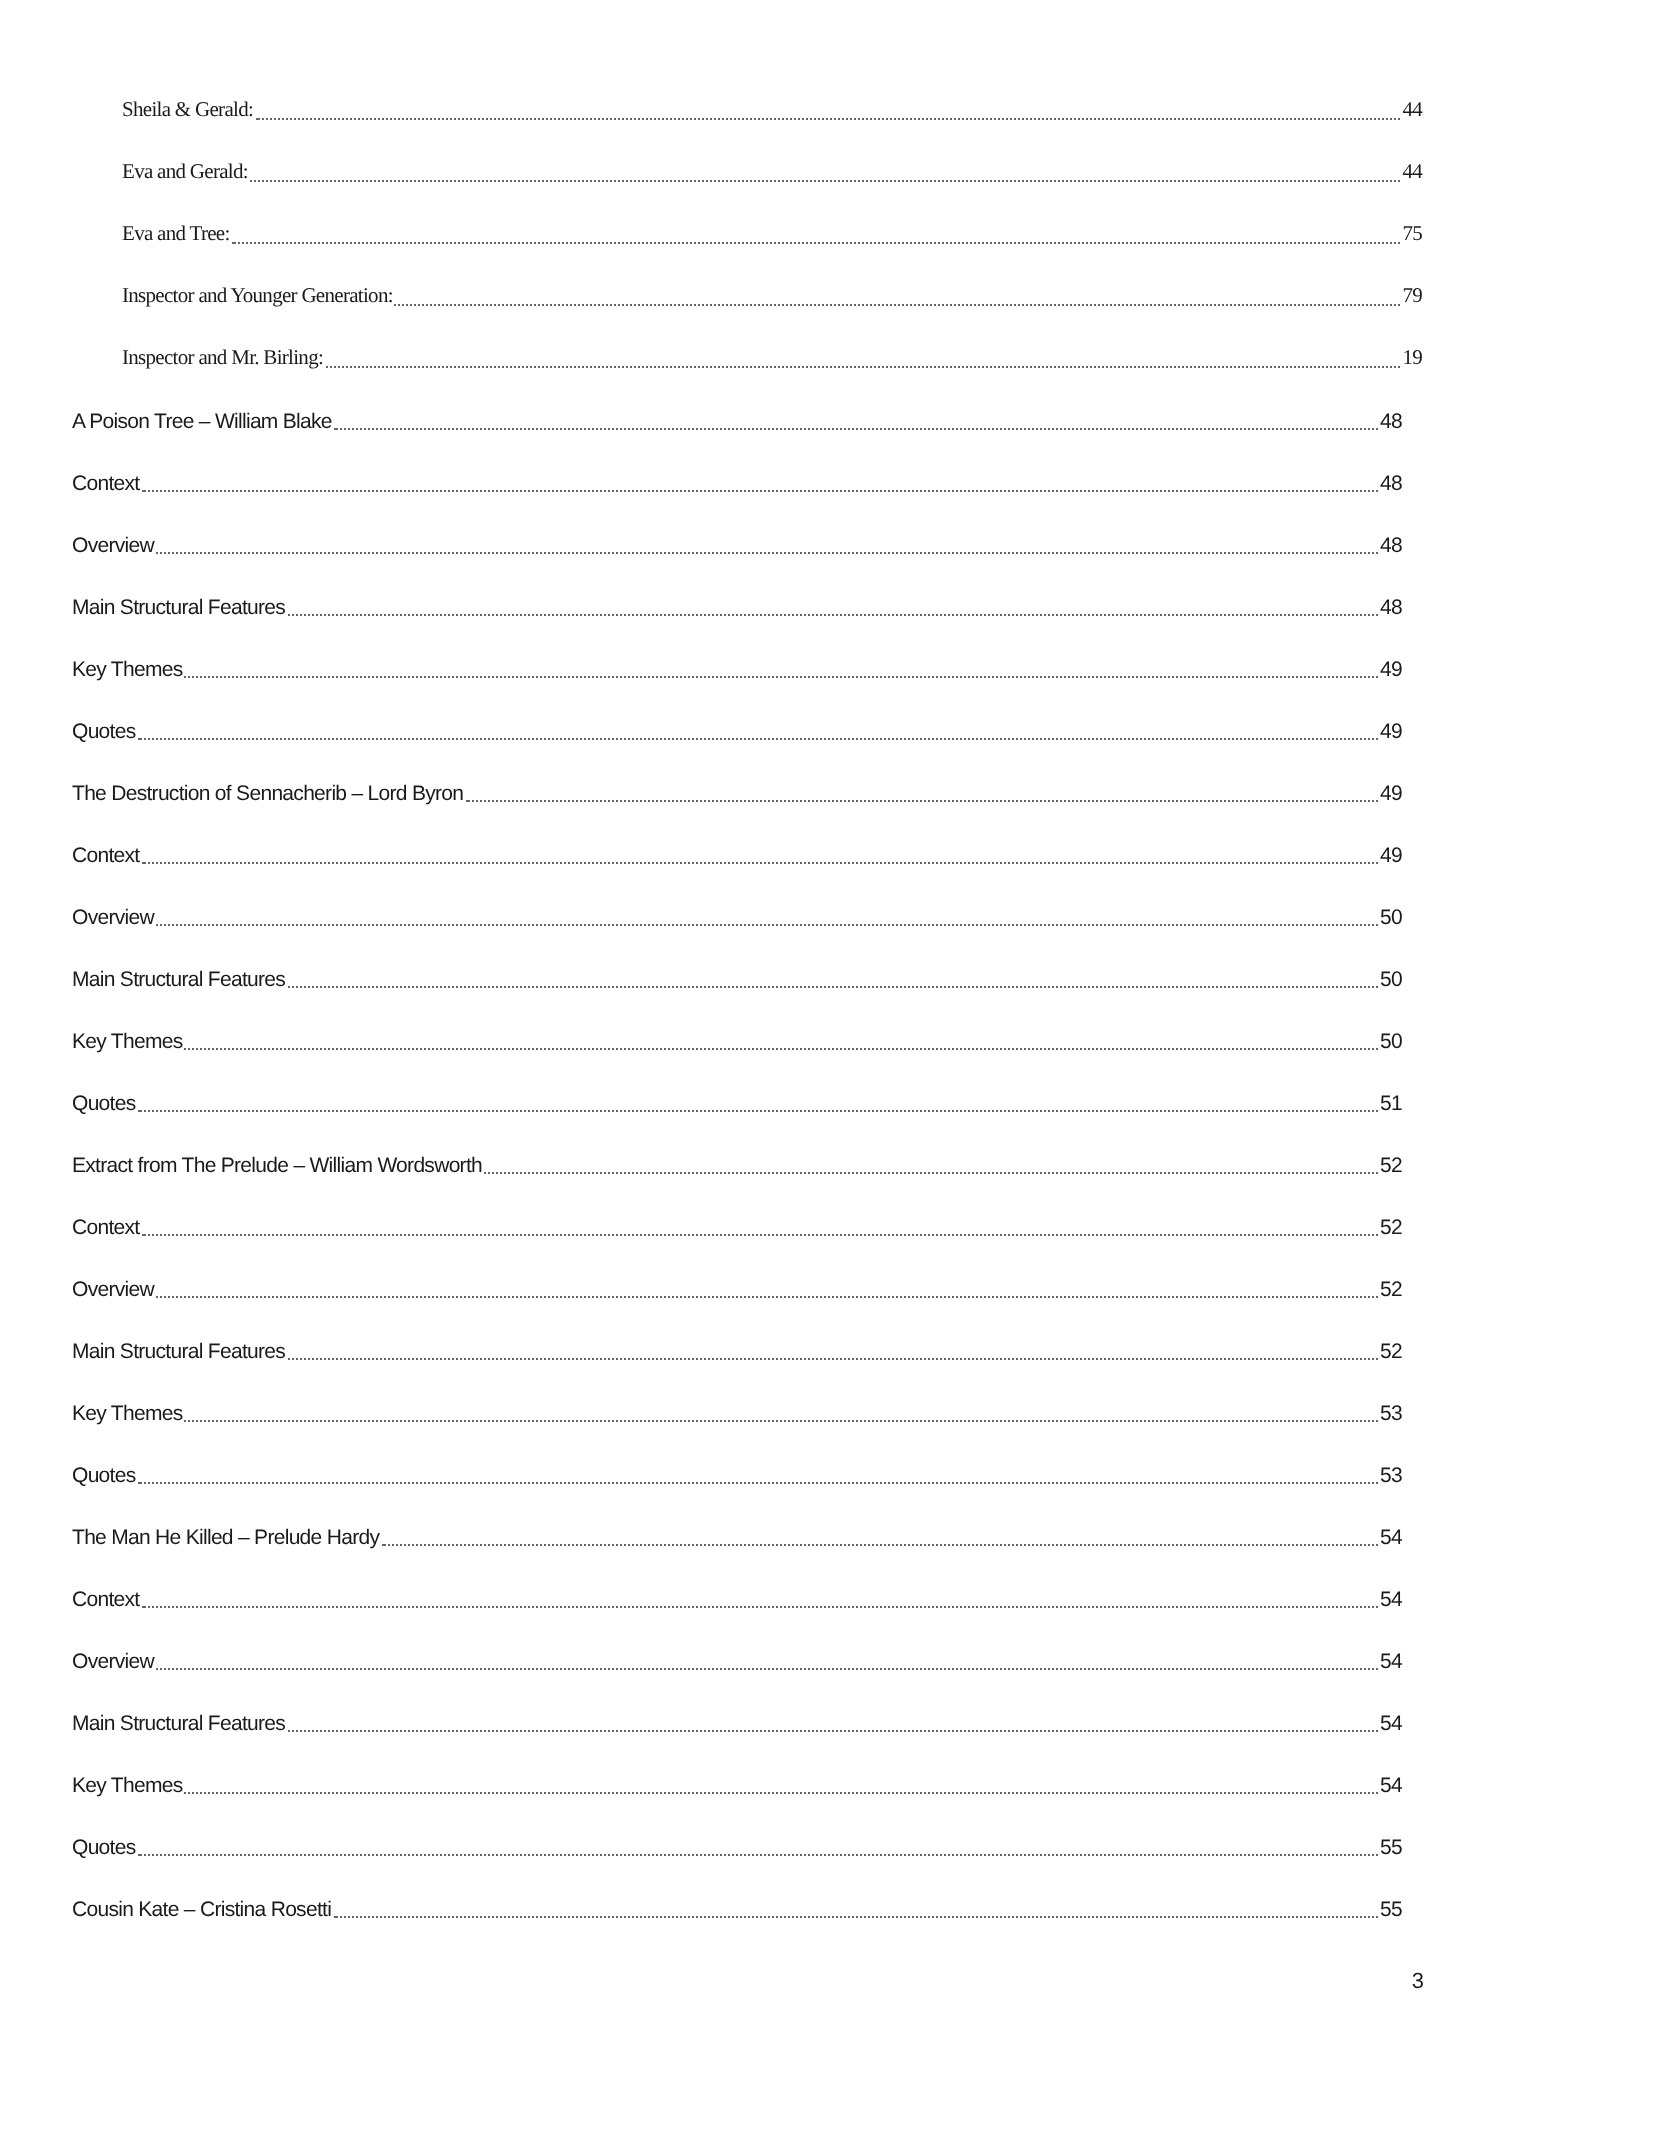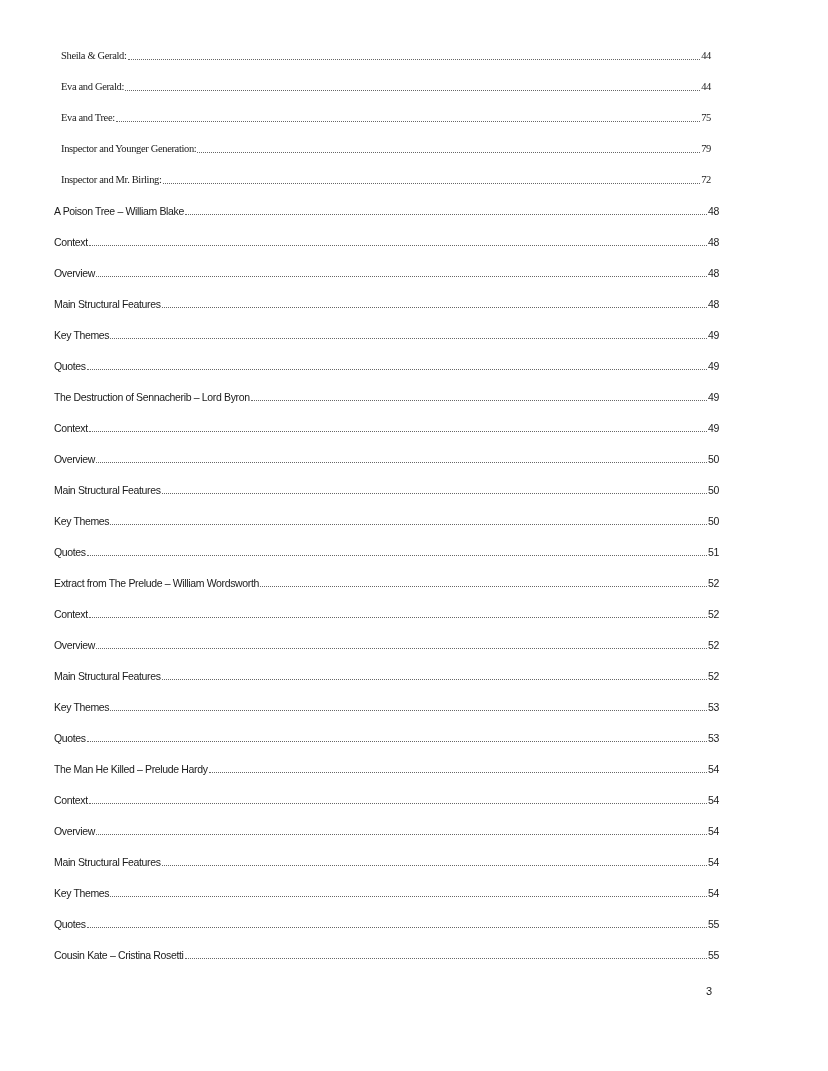--- a/index.html
+++ b/index.html
@@ -1,21 +1,21 @@
 <!DOCTYPE html>
 <html><head>
 <meta charset="utf-8">
 <style>
   html, body { margin: 0; padding: 0; background: #ffffff; }
   body { width: 828px; height: 1071px; position: relative; overflow: hidden;
          font-family: "Liberation Sans", sans-serif; color: #1a1a1a; }
   .toc { position: absolute; left: 0; top: 0; width: 828px; }
   .toc-row { position: absolute; height: 16px; display: flex; align-items: flex-end;
              font-size: 10.5px; letter-spacing: -0.35px; line-height: 14px; }
-  .toc-row.lvl1 { left: 54px; width: 665px; align-items: flex-end; }
+  .toc-row.lvl1 { left: 36px; width: 665px; align-items: flex-end; }
   .toc-row.lvl2 { left: 61px; width: 650px; font-family: Liberation Serif, serif; }
   .toc-label { white-space: nowrap; flex: 0 0 auto; }
   .toc-leader { flex: 1 1 auto; border-bottom: 1px dotted #666; margin: 0 1px 3px 1px; height: 1px; }
   .toc-page { flex: 0 0 auto; white-space: nowrap; }
   .page-number { position: absolute; left: 690px; top: 985px; width: 22px; text-align: right;
                  font-size: 11px; }
 </style>
 </head>
 <body>
 
@@ -36,21 +36,21 @@
       <span class="toc-page">75</span>
     </div>
   <div class="toc-row lvl2" style="top:140px">
       <span class="toc-label">Inspector and Younger Generation:</span>
       <span class="toc-leader"></span>
       <span class="toc-page">79</span>
     </div>
   <div class="toc-row lvl2" style="top:171px">
       <span class="toc-label">Inspector and Mr. Birling:</span>
       <span class="toc-leader"></span>
-      <span class="toc-page">72</span>
+      <span class="toc-page">19</span>
     </div>
   <div class="toc-row lvl1" style="top:202px">
       <span class="toc-label">A Poison Tree – William Blake</span>
       <span class="toc-leader"></span>
       <span class="toc-page">48</span>
     </div>
   <div class="toc-row lvl1" style="top:233px">
       <span class="toc-label">Context</span>
       <span class="toc-leader"></span>
       <span class="toc-page">48</span>

